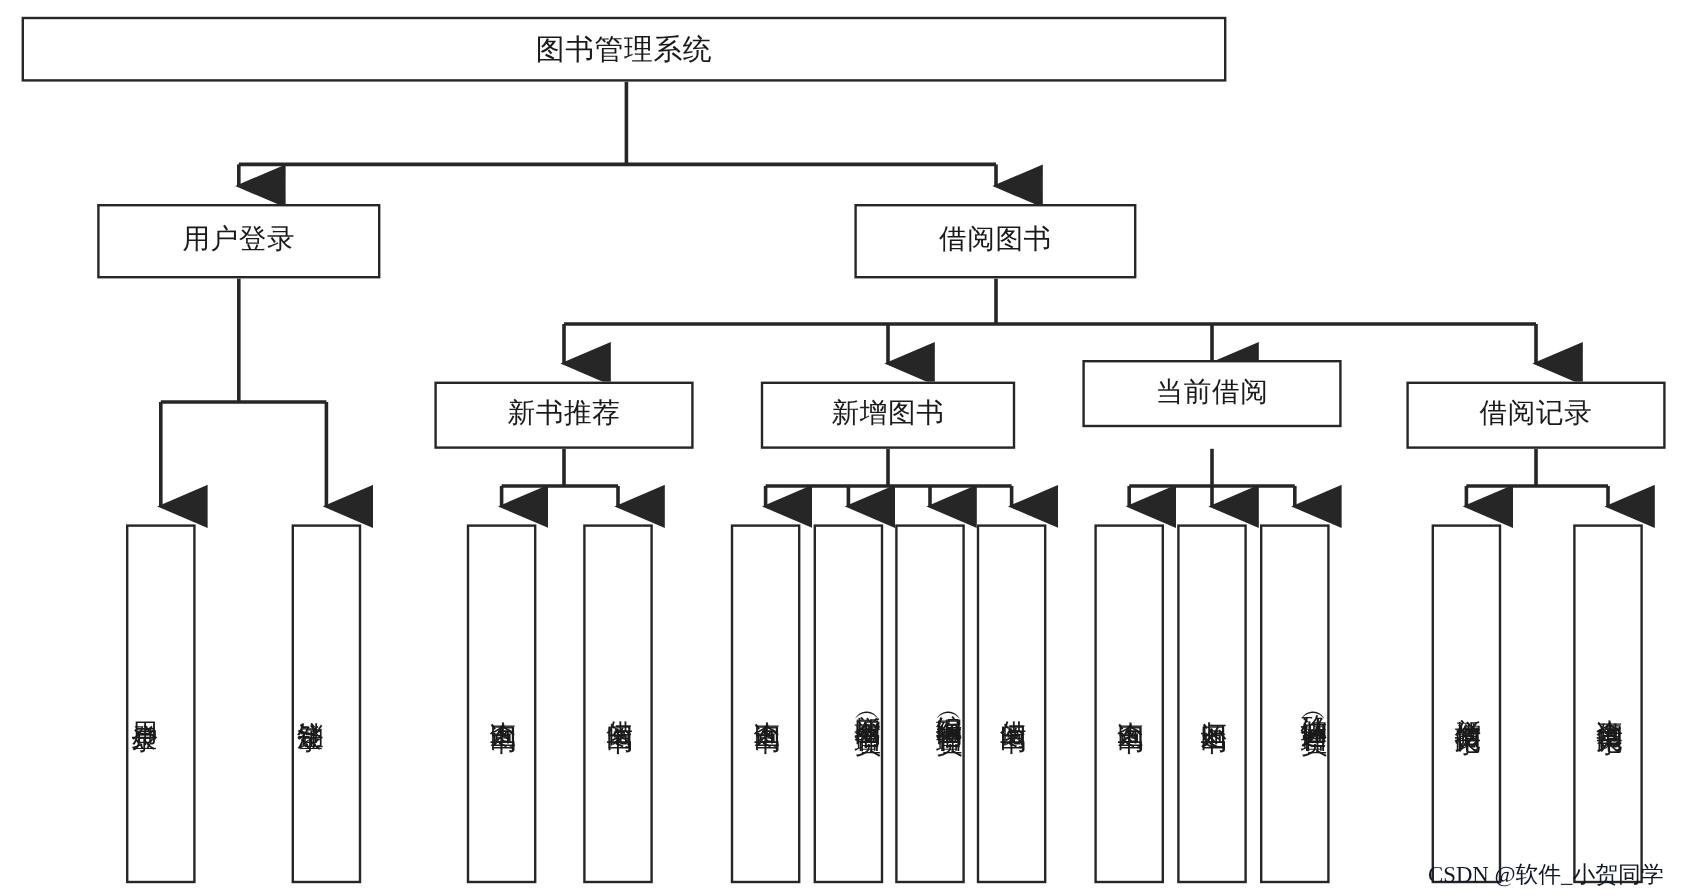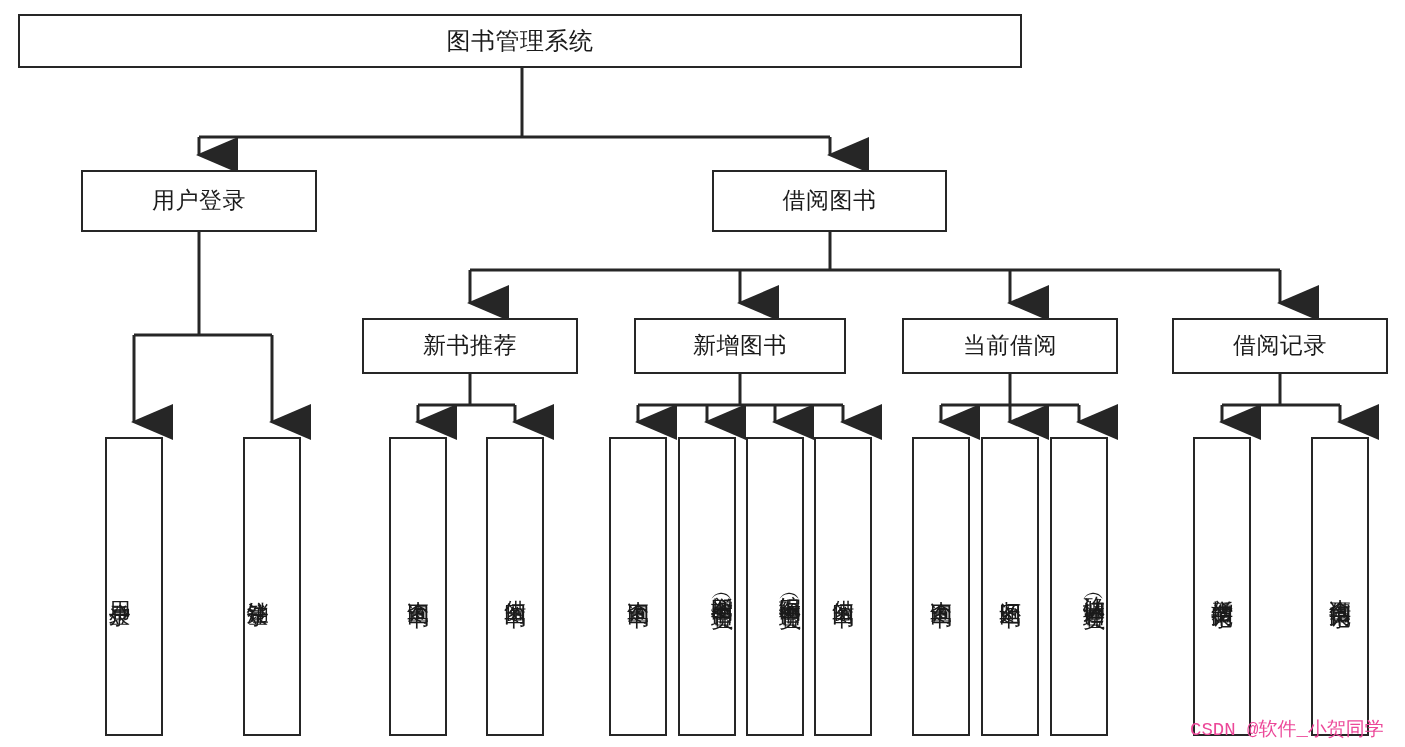--- a/index.html
+++ b/index.html
@@ -54,25 +54,25 @@
     align-items: flex-end;
   }
   .node.vert.align-start {
     align-items: flex-start;
   }
   .node.root {
     font-size: 24px;
   }
   .watermark {
     position: absolute;
-    color: #ec4899;
+    color: #0f172a;
     font-size: 19px;
     white-space: nowrap;
     z-index: 5;
-    font-family: Liberation Mono, monospace;
+    font-family: Liberation Serif, serif;
   }
 </style>
 </head>
 <body>
 
 <div id="canvas">
 
   <svg id="edges" viewBox="0 0 1405 747" width="1405" height="747" xmlns="http://www.w3.org/2000/svg">
     <defs>
       <marker id="arrow" viewBox="0 0 12 14" refX="6" refY="13" markerWidth="12" markerHeight="14" orient="auto-start-reverse">
@@ -124,21 +124,21 @@
     </g>
   </svg>
 
   <div class="node horiz root" style="left:18px; top:14px; width:1004px; height:54px;">图书管理系统</div>
 
   <div class="node horiz" style="left:81px; top:170px; width:236px; height:62px;">用户登录</div>
   <div class="node horiz" style="left:712px; top:170px; width:235px; height:62px;">借阅图书</div>
 
   <div class="node horiz" style="left:362px; top:318px; width:216px; height:56px;">新书推荐</div>
   <div class="node horiz" style="left:634px; top:318px; width:212px; height:56px;">新增图书</div>
-  <div class="node horiz" style="left:902px; top:318px; width:216px; height:56px;">当前借阅</div>
+  <div class="node horiz" style="left:902px; top:300px; width:216px; height:56px;">当前借阅</div>
   <div class="node horiz" style="left:1172px; top:318px; width:216px; height:56px;">借阅记录</div>
 
   <div class="node vert align-end" style="left:105px; top:437px; width:58px; height:299px;">用户登录</div>
   <div class="node vert align-end" style="left:243px; top:437px; width:58px; height:299px;">注销登录</div>
 
   <div class="node vert" style="left:389px; top:437px; width:58px; height:299px;">查询图书</div>
   <div class="node vert" style="left:486px; top:437px; width:58px; height:299px;">借阅图书</div>
 
   <div class="node vert" style="left:609px; top:437px; width:58px; height:299px;">查询图书</div>
   <div class="node vert align-start" style="left:678px; top:437px; width:58px; height:299px;">新增图书（管理员）</div>

